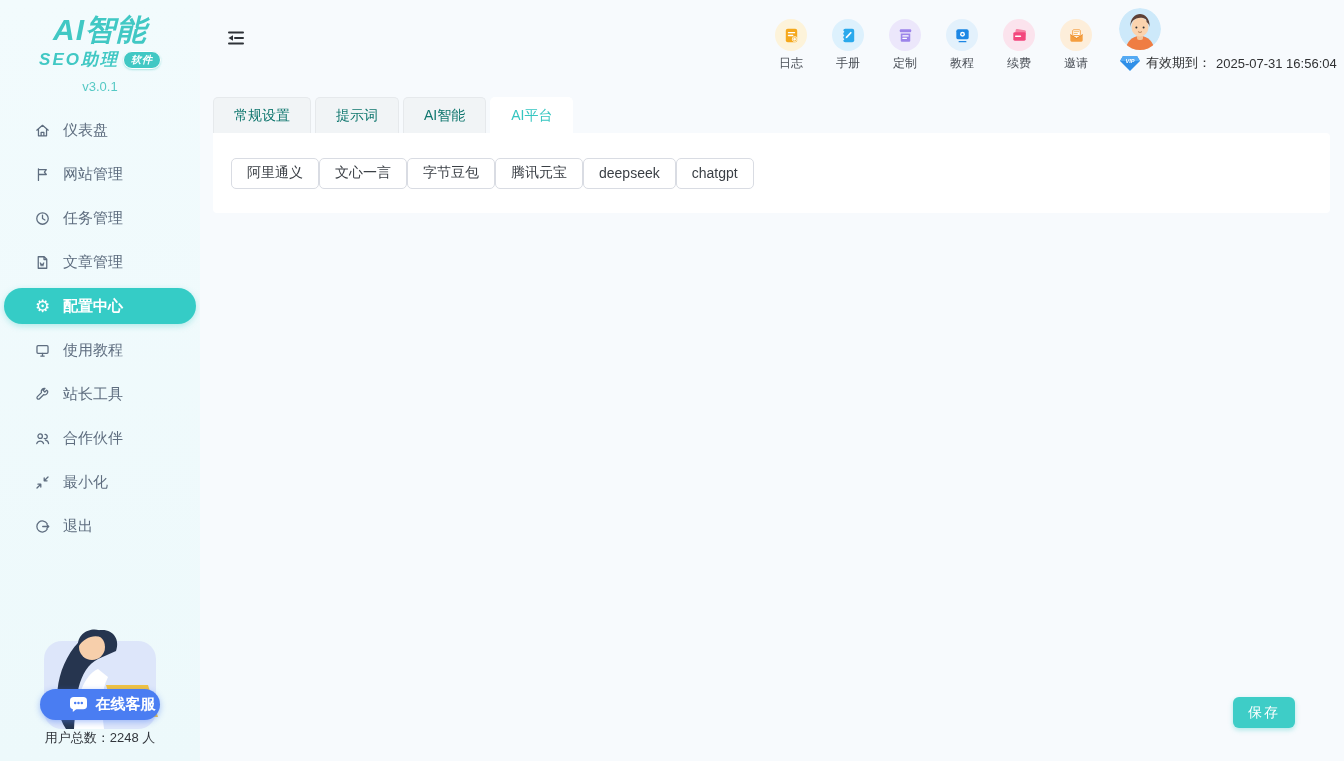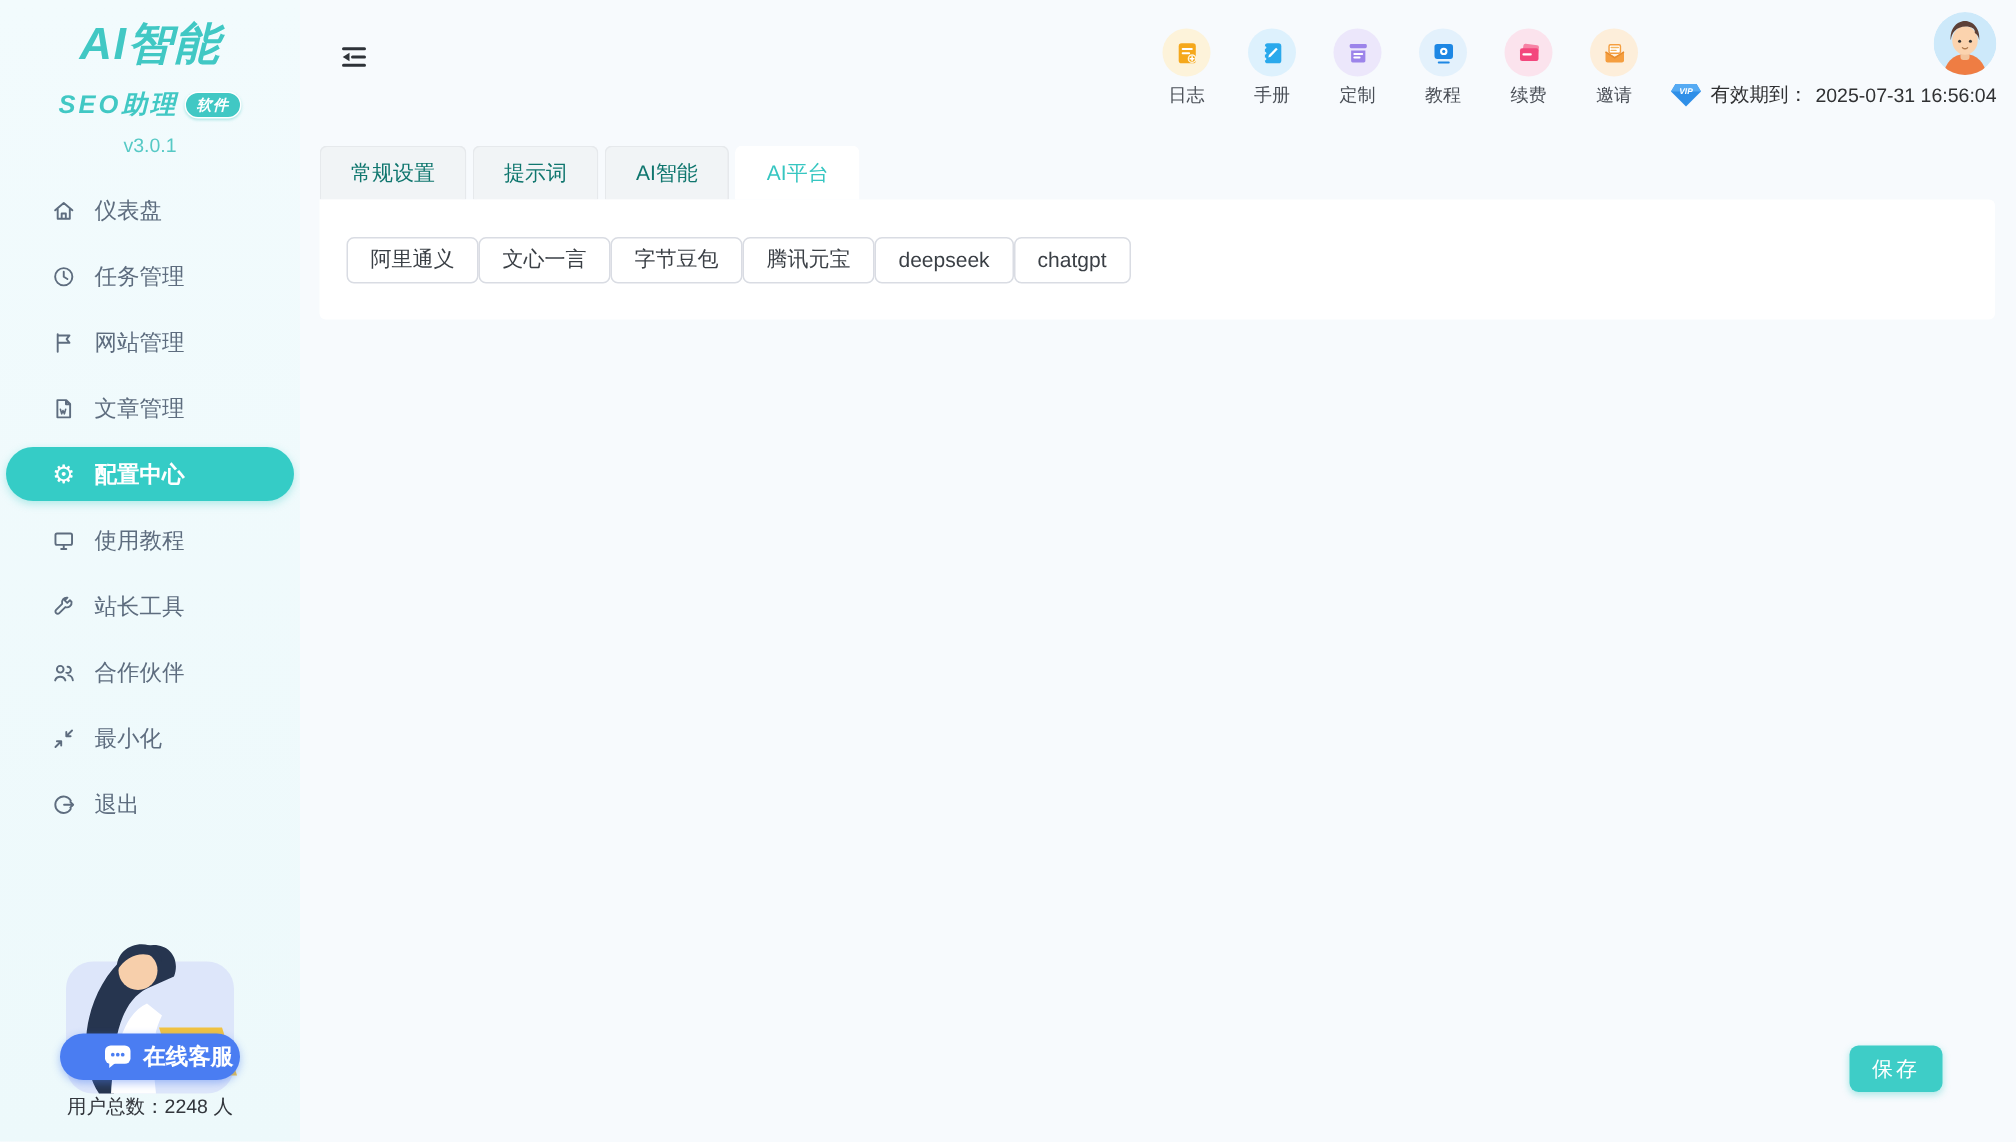--- a/index.html
+++ b/index.html
@@ -4,21 +4,21 @@
 <style>
   * { margin:0; padding:0; box-sizing:border-box; }
   html,body { width:1344px; height:761px; overflow:hidden; }
   body { font-family:"Liberation Sans","DejaVu Sans",sans-serif; color:#303133; background:#f7fafd; }
   .app { display:flex; width:1344px; height:761px; }
 
   
   .sidebar { position:relative; width:200px; height:761px; background:linear-gradient(180deg,#f2fbfd 0%, #edf9fb 100%); flex:none; }
   .logo { text-align:center; padding-top:14px; color:#41c8c4; font-style:italic; }
   .logo-line1 { font-size:30px; font-weight:800; letter-spacing:1px; line-height:32px; }
-  .logo-line2 { font-size:17px; font-weight:800; letter-spacing:2px; margin-top:12px; display:flex; justify-content:center; align-items:center; gap:4px; }
+  .logo-line2 { font-size:17px; font-weight:800; letter-spacing:2px; margin-top:2px; display:flex; justify-content:center; align-items:center; gap:4px; }
   .logo-badge { display:inline-block; background:#41c8c4; color:#fff; font-size:10px; font-style:italic; font-weight:700; letter-spacing:1px; border:1px solid #fff; border-radius:9px; padding:1px 7px; box-shadow:0 1px 2px rgba(65,200,196,.4); }
   .version { text-align:center; color:#56c9c5; font-size:13px; margin-top:8px; font-style:normal; }
 
   .nav { margin-top:14px; }
   .nav-item { display:flex; align-items:center; height:44px; padding-left:34px; cursor:pointer; color:#5e6d7f; font-size:15px; }
   .nav-item .nav-icon { width:17px; height:17px; margin-right:12px; display:inline-flex; align-items:center; justify-content:center; }
   .nav-item svg { stroke:#5e6d7f; }
   .nav-item.active { margin:4px 4px; height:36px; border-radius:18px; background:#35ccc6; color:#fff; font-weight:700; padding-left:30px; box-shadow:0 2px 6px rgba(53,204,198,.35); }
   .gear-glyph { font-size:17px; line-height:17px; font-style:normal; color:#fff; }
 
@@ -32,21 +32,21 @@
 
   .collapse-btn { position:absolute; left:25px; top:28px; width:22px; height:22px; background:none; border:none; cursor:pointer; padding:0; }
 
   .actions { position:absolute; top:19px; right:250px; display:flex; gap:21px; }
   .action { display:flex; flex-direction:column; align-items:center; gap:4px; width:36px; cursor:pointer; }
   .action-circle { width:32px; height:32px; border-radius:50%; display:flex; align-items:center; justify-content:center; }
   .action-label { font-size:12px; color:#4a4f57; white-space:nowrap; }
   .ac0 { background:#fdf3da; } .ac1 { background:#ddf1fd; } .ac2 { background:#ece7fb; }
   .ac3 { background:#e3f1fc; } .ac4 { background:#fbe3ed; } .ac5 { background:#fdeeda; }
 
-  .profile { position:absolute; top:8px; right:13px; width:212px; display:flex; flex-direction:column; align-items:flex-end; gap:4px; }
+  .profile { position:absolute; top:8px; right:13px; width:212px; display:flex; flex-direction:column; align-items:flex-start; gap:4px; }
   .avatar { width:42px; height:42px; border-radius:50%; overflow:hidden; cursor:pointer; }
   .vip-line { display:flex; align-items:center; gap:5px; font-size:13px; color:#303133; white-space:nowrap; }
 
   
   .tabs { position:absolute; top:97px; left:13px; display:flex; gap:4px; }
   .tab { height:36px; padding:0 20px; display:flex; align-items:center; background:#f1f4f6; border:1px solid #e6e9ec; border-bottom:none; border-radius:5px 5px 0 0; font-size:14px; color:#0f766e; cursor:pointer; }
   .tab.active { background:#fff; border-color:#fff; color:#36c6c1; }
 
   .panel { position:absolute; top:133px; left:13px; right:14px; height:80px; background:#fff; border-radius:0 4px 4px 4px; display:flex; align-items:center; padding-left:18px; }
   .platforms { display:flex; }
@@ -74,33 +74,33 @@
         <span class="nav-icon">
             <svg width="17" height="17" viewBox="0 0 16 16" fill="none" stroke-width="1.2" stroke-linecap="round" stroke-linejoin="round">
               <path d="M2.6 7.7 8 3.1l5.4 4.6M4.2 6.8V13h7.6V6.8M6.7 13V9.7h2.6V13"></path>
             </svg>
           </span>
         <span class="nav-label">仪表盘</span>
       </div>
       <div class="nav-item">
         <span class="nav-icon">
             <svg width="17" height="17" viewBox="0 0 16 16" fill="none" stroke-width="1.2" stroke-linecap="round" stroke-linejoin="round">
+              <path d="M4.2 2.6v11M4.2 3.4h7.4L9.8 5.7l1.8 2.3H4.2"></path>
+            </svg>
+          </span>
+        <span class="nav-label">网站管理</span>
+      </div>
+      <div class="nav-item">
+        <span class="nav-icon">
+            <svg width="17" height="17" viewBox="0 0 16 16" fill="none" stroke-width="1.2" stroke-linecap="round" stroke-linejoin="round">
               <circle cx="8" cy="8" r="5.4"></circle>
               <path d="M8 4.8V8l2.3 1.4"></path>
             </svg>
           </span>
         <span class="nav-label">任务管理</span>
-      </div>
-      <div class="nav-item">
-        <span class="nav-icon">
-            <svg width="17" height="17" viewBox="0 0 16 16" fill="none" stroke-width="1.2" stroke-linecap="round" stroke-linejoin="round">
-              <path d="M4.2 2.6v11M4.2 3.4h7.4L9.8 5.7l1.8 2.3H4.2"></path>
-            </svg>
-          </span>
-        <span class="nav-label">网站管理</span>
       </div>
       <div class="nav-item">
         <span class="nav-icon">
             <svg width="17" height="17" viewBox="0 0 16 16" fill="none" stroke-width="1.2" stroke-linecap="round" stroke-linejoin="round">
               <path d="M4 2.6h5.6L12 5v8.4H4zM9.4 2.8v2.4H12"></path>
               <path d="M5.9 8.3l.8 2.9.8-2.1.9 2.1.8-2.9" stroke-width="1"></path>
             </svg>
           </span>
         <span class="nav-label">文章管理</span>
       </div>

